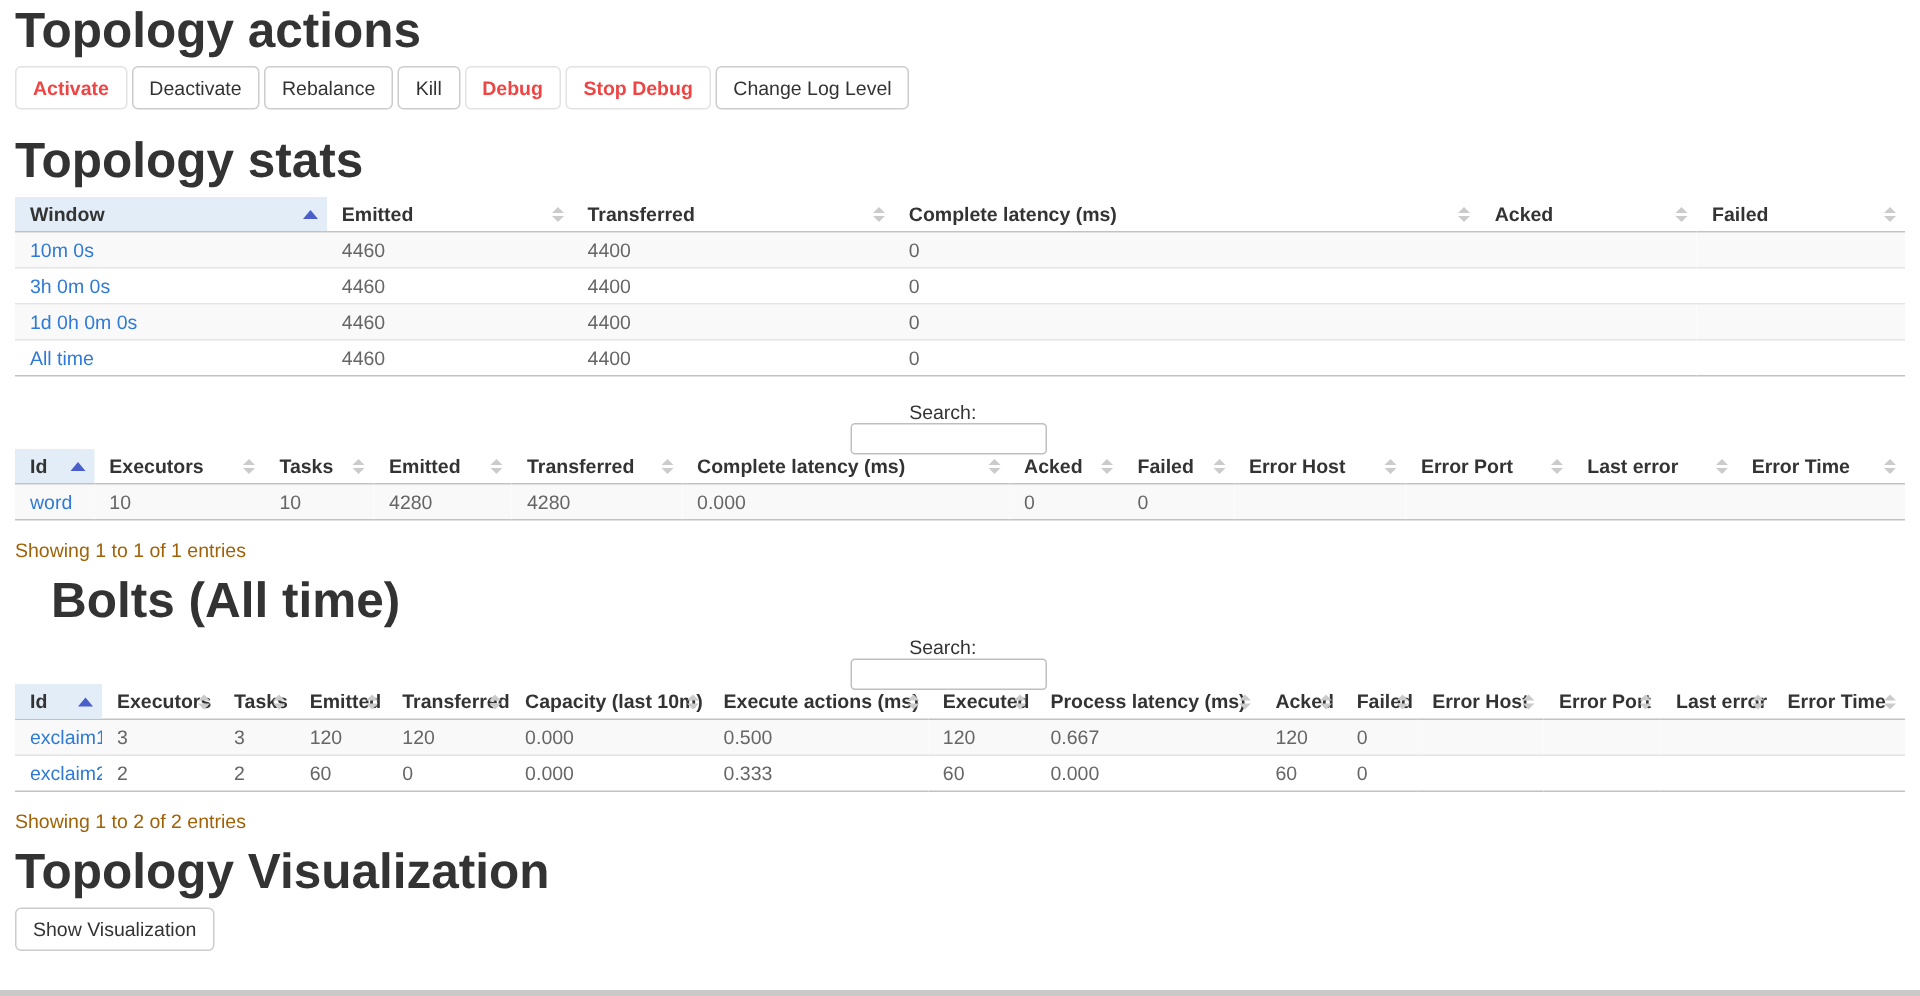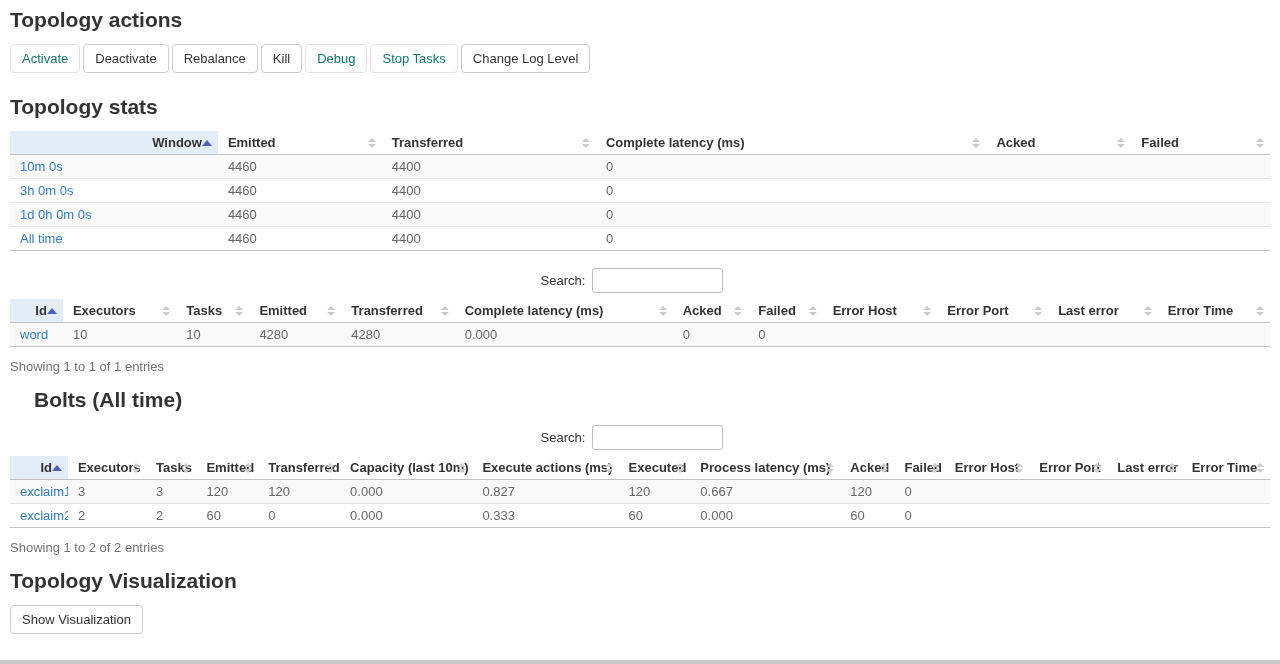--- a/index.html
+++ b/index.html
@@ -5,43 +5,43 @@
   * { box-sizing: border-box; }
   html,body { margin:0; padding:0; }
   body {
     width:1280px; height:664px; overflow:hidden; position:relative;
     background:#fff; color:#333;
     font-family:"Liberation Sans", sans-serif; font-size:13px;
   }
   .page { padding:4px 10px 0 10px; }
 
   h2.section-title {
-    font-size:21px; line-height:32px; font-weight:700; color:#333;
+    font-size:33px; line-height:32px; font-weight:700; color:#333;
     margin:0 0 8px 0;
   }
   h2.mt { margin-top:2px; }
 
   
   .btn-row { margin:0 0 18px 0; }
   .btn {
     display:inline-block; background:#fff; border:1px solid #ccc; border-radius:4px;
     color:#333; font-family:"Liberation Sans", sans-serif; font-size:13px;
     padding:6px 11px; margin-right:3px; line-height:15px; cursor:pointer;
   }
-  .btn:disabled { color:#0f766e; border-color:#e2e2e2; cursor:default; }
+  .btn:disabled { color:#ef4444; border-color:#e2e2e2; cursor:default;font-weight:bold; }
 
   
   .tbl-wrap { margin-bottom:16px; }
   table.dt { width:100%; border-collapse:collapse; table-layout:fixed; }
   table.dt th {
     position:relative; text-align:left; font-weight:700; font-size:13px; color:#333;
     padding:4px 16px 4px 10px; border-bottom:1px solid #c2c2c2;
     white-space:nowrap; overflow:hidden; cursor:pointer;
   }
-  table.dt th.sorted { background:#e2edf8;text-align:right; }
+  table.dt th.sorted { background:#e2edf8; }
   table.dt td {
     padding:4px 10px; font-size:13px; color:#666;
     border-bottom:1px solid #e4e4e4; white-space:nowrap; overflow:hidden;
   }
   table.dt tbody tr:nth-child(odd)  { background:#f9f9f9; }
   table.dt tbody tr:nth-child(even) { background:#fff; }
   table.dt tbody tr:last-child td { border-bottom:1px solid #c2c2c2; }
   table.dt a { color:#2e7ad6; text-decoration:none; }
 
   .sort-both { position:absolute; right:6px; top:50%; transform:translateY(-50%);
@@ -50,43 +50,43 @@
   .sort-both i.u { border-left:4px solid transparent; border-right:4px solid transparent;
                    border-bottom:4px solid #cbcbcb; }
   .sort-both i.d { border-left:4px solid transparent; border-right:4px solid transparent;
                    border-top:4px solid #cbcbcb; }
   .sort-asc { position:absolute; right:6px; top:50%; transform:translateY(-50%); }
   .sort-asc i { display:block; width:0; height:0;
                 border-left:5px solid transparent; border-right:5px solid transparent;
                 border-bottom:6px solid #4a5fc9; }
 
   
-  .search-row { display:flex; justify-content:center; align-items:center;
-                margin:6px 16px 6px 0; height:26px; }
+  .search-row { display:flex; justify-content:flex-start; align-items:center;
+                margin:6px 16px 6px 0; height:26px;flex-direction:column; }
   .search-row label { font-size:13px; color:#333; margin-right:7px; }
   .search-row input {
     width:131px; height:25px; border:1px solid #bfbfbf; border-radius:3px;
     font-family:"Liberation Sans", sans-serif; font-size:13px; padding:2px 6px;
   }
 
-  .dt-info { font-size:13px; color:#737373; margin:12px 0 10px 0; }
+  .dt-info { font-size:13px; color:#a16207; margin:12px 0 10px 0; }
 
   .viz-btn-row { margin-top:8px; }
 
   .bottom-strip { position:absolute; left:0; bottom:0; width:1280px; height:4px;
                   background:#c9c9c9; }
 </style>
 </head>
 <body>
 
 <div class="page">
 
   <section>
     <h2 class="section-title">Topology actions</h2>
-    <div class="btn-row"><button class="btn" disabled="">Activate</button><button class="btn">Deactivate</button><button class="btn">Rebalance</button><button class="btn">Kill</button><button class="btn" disabled="">Debug</button><button class="btn" disabled="">Stop Tasks</button><button class="btn">Change Log Level</button></div>
+    <div class="btn-row"><button class="btn" disabled="">Activate</button><button class="btn">Deactivate</button><button class="btn">Rebalance</button><button class="btn">Kill</button><button class="btn" disabled="">Debug</button><button class="btn" disabled="">Stop Debug</button><button class="btn">Change Log Level</button></div>
   </section>
 
   <section>
     <h2 class="section-title mt">Topology stats</h2>
     <div class="tbl-wrap">
         <table class="dt">
           <colgroup>
             <col style="width: 16.5%;">
             <col style="width: 13%;">
             <col style="width: 17%;">
@@ -341,21 +341,21 @@
             </tr>
           </thead>
           <tbody>
             <tr>
               <td><a href="#">exclaim1</a></td>
               <td>3</td>
               <td>3</td>
               <td>120</td>
               <td>120</td>
               <td>0.000</td>
-              <td>0.827</td>
+              <td>0.500</td>
               <td>120</td>
               <td>0.667</td>
               <td>120</td>
               <td>0</td>
               <td></td>
               <td></td>
               <td></td>
               <td></td>
             </tr>
             <tr>

